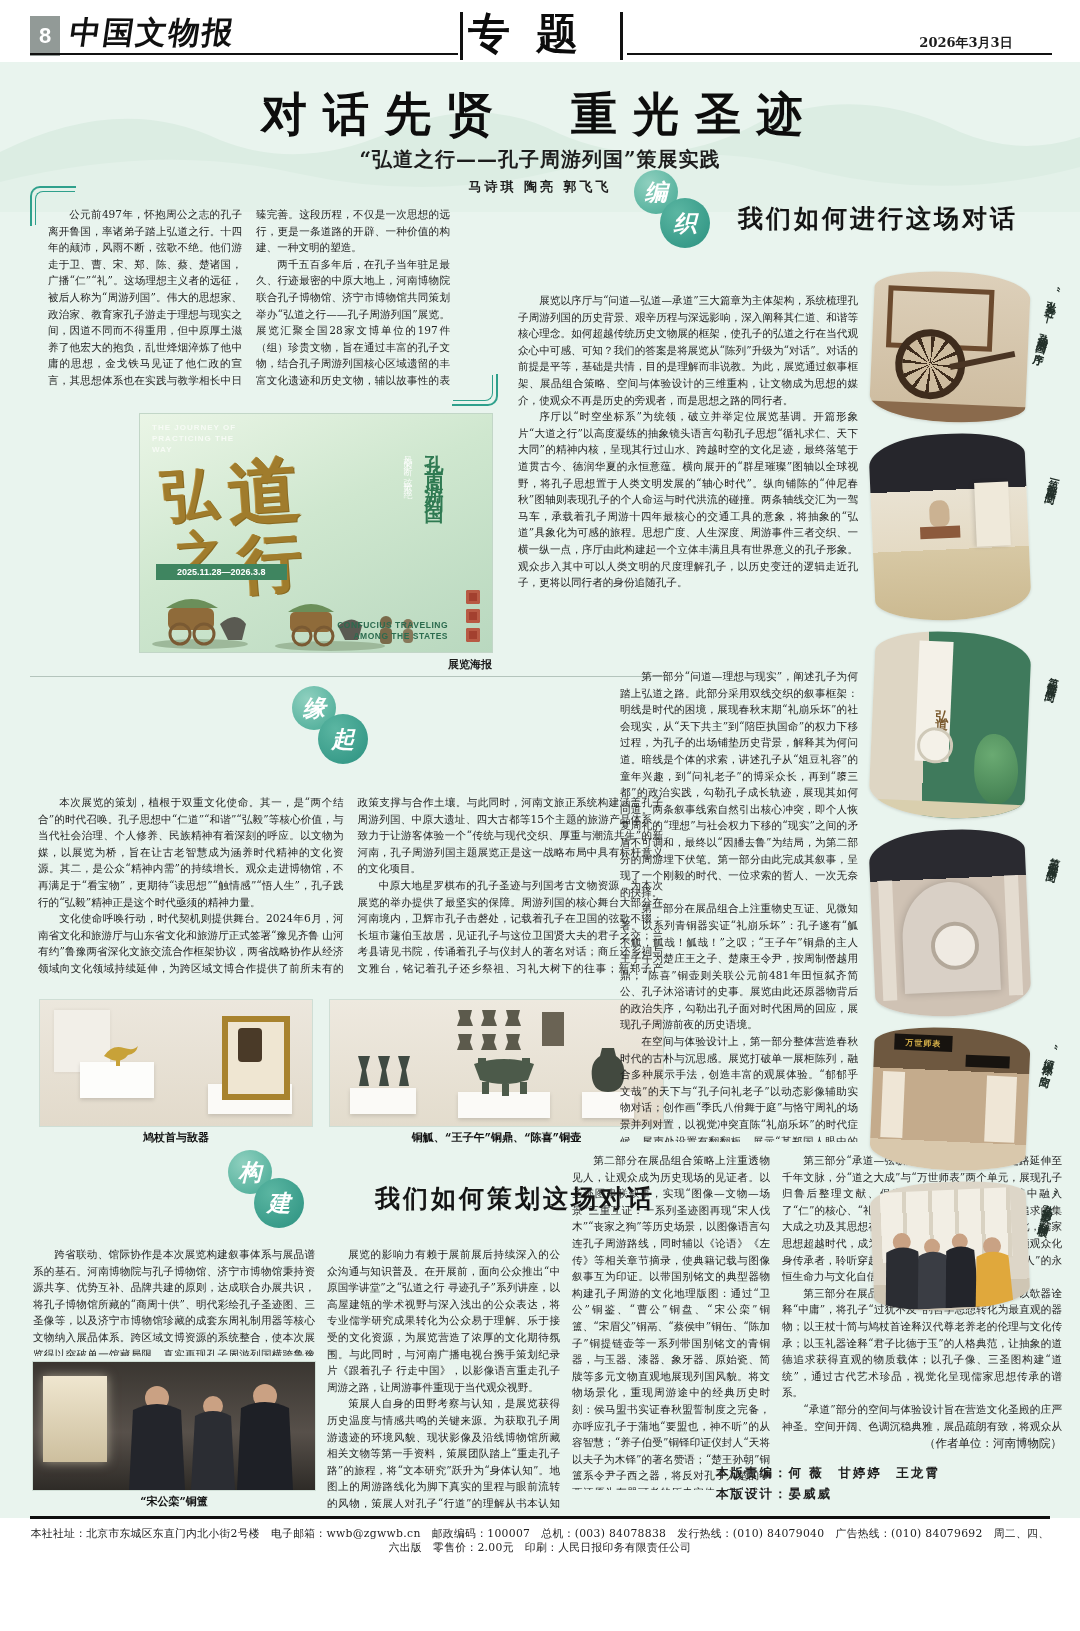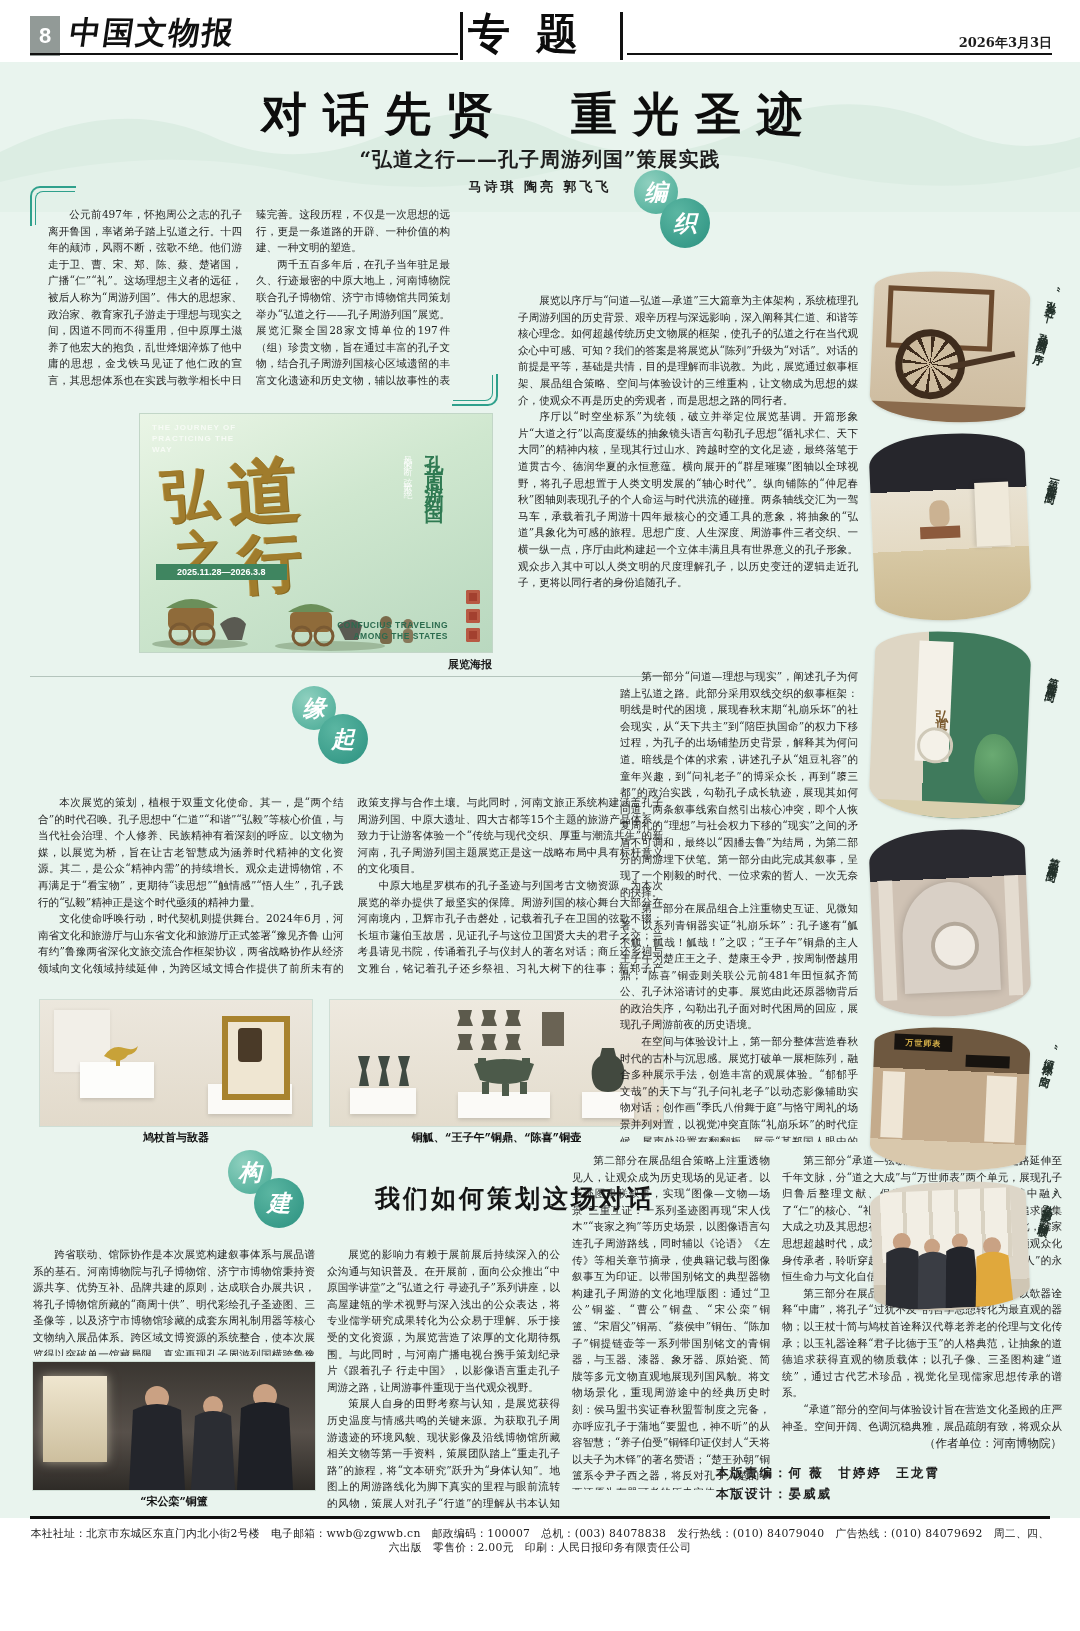--- a/index.html
+++ b/index.html
@@ -6,21 +6,21 @@
   #canvas{position:relative;width:1080px;height:1631px;background:#ffffff;overflow:hidden;
           font-family:"DejaVu Serif",serif;color:#1d1d1d;}
   .abs{position:absolute;}
   
   #pagenum{left:30px;top:16px;width:30px;height:40px;background:#929a97;color:#fff;
            font:bold 22px/40px "Liberation Sans",sans-serif;text-align:center;}
   #logo{left:70px;top:12px;font-weight:900;font-size:31px;transform:skewX(-8deg);letter-spacing:2px;color:#101010;}
   .mast-rule{top:53px;height:2px;background:#111;}
   .mast-bar{top:12px;width:3px;height:48px;background:#111;}
   #section-name{left:468px;top:6px;font-weight:900;font-size:42px;letter-spacing:26px;color:#0c0c0c;}
-  #issue-date{left:880px;top:34px;width:172px;text-align:right;font-weight:bold;font-size:13px;}
+  #issue-date{left:880px;top:34px;width:172px;text-align:center;font-weight:bold;font-size:13px;}
   
   #mint{left:0;top:62px;width:1080px;height:1456px;background:#e9f4ee;}
   #mountains{left:0;top:62px;}
   
   #headline{left:0;top:84px;width:1080px;text-align:center;font-weight:900;font-size:46px;
             letter-spacing:16px;color:#0d0d0d;}
   #subhead{left:0;top:146px;width:1080px;text-align:center;font-weight:900;font-size:20px;letter-spacing:1px;}
   #authors{left:0;top:178px;width:1080px;text-align:center;font-weight:bold;font-size:13px;letter-spacing:3px;}
   
   .bodytext{font-size:10.6px;line-height:16.6px;text-align:justify;color:#1f1f1f;overflow:hidden;}
@@ -234,20 +234,21 @@
   <div class="abs caption" style="left:33px;top:1494px;width:282px;">“宋公栾”铜簠</div>
   <div class="abs bodytext" style="left:327px;top:1246px;width:233px;height:262px;">
     <p>展览的影响力有赖于展前展后持续深入的公众沟通与知识普及。在开展前，面向公众推出“中原国学讲堂”之“弘道之行 寻迹孔子”系列讲座，以高屋建瓴的学术视野与深入浅出的公众表达，将专业儒学研究成果转化为公众易于理解、乐于接受的文化资源，为展览营造了浓厚的文化期待氛围。与此同时，与河南广播电视台携手策划纪录片《跟着孔子 行走中国》，以影像语言重走孔子周游之路，让周游事件重现于当代观众视野。</p>
     <p>策展人自身的田野考察与认知，是展览获得历史温度与情感共鸣的关键来源。为获取孔子周游遗迹的环境风貌、现状影像及沿线博物馆所藏相关文物等第一手资料，策展团队踏上“重走孔子路”的旅程，将“文本研究”跃升为“身体认知”。地图上的周游路线化为脚下真实的里程与眼前流转的风物，策展人对孔子“行道”的理解从书本认知升华为发自内心的敬意。行旅中积累的时空记忆与地域风貌，让展览拥有可感可触的历史温度。策展人先于观众完成与历史的对话，观众方能在展厅中与圣贤真诚相遇，让古老智慧与当代心灵跨越千年、彼此回响。</p>
   </div>
 
   <div class="abs badge" style="left:634px;top:170px;">
     <div class="c c1">编</div>
     <div class="c c2">织</div>
   </div>
+  <div class="abs sec-title" style="left:738px;top:202px;">我们如何进行这场对话</div>
   <div class="abs bodytext" style="left:518px;top:292px;width:340px;height:372px;">
     <p>展览以序厅与“问道—弘道—承道”三大篇章为主体架构，系统梳理孔子周游列国的历史背景、艰辛历程与深远影响，深入阐释其仁道、和谐等核心理念。如何超越传统历史文物展的框架，使孔子的弘道之行在当代观众心中可感、可知？我们的答案是将展览从“陈列”升级为“对话”。对话的前提是平等，基础是共情，目的是理解而非说教。为此，展览通过叙事框架、展品组合策略、空间与体验设计的三维重构，让文物成为思想的媒介，使观众不再是历史的旁观者，而是思想之路的同行者。</p>
     <p>序厅以“时空坐标系”为统领，破立并举定位展览基调。开篇形象片“大道之行”以高度凝练的抽象镜头语言勾勒孔子思想“循礼求仁、天下大同”的精神内核，呈现其行过山水、跨越时空的文化足迹，最终落笔于道贯古今、德润华夏的永恒意蕴。横向展开的“群星璀璨”图轴以全球视野，将孔子思想置于人类文明发展的“轴心时代”。纵向铺陈的“仲尼春秋”图轴则表现孔子的个人命运与时代洪流的碰撞。两条轴线交汇为一驾马车，承载着孔子周游十四年最核心的交通工具的意象，将抽象的“弘道”具象化为可感的旅程。思想广度、人生深度、周游事件三者交织、一横一纵一点，序厅由此构建起一个立体丰满且具有世界意义的孔子形象。观众步入其中可以人类文明的尺度理解孔子，以历史变迁的逻辑走近孔子，更将以同行者的身份追随孔子。</p>
   </div>
   <div class="abs bodytext" style="left:620px;top:668px;width:238px;height:474px;">
     <p>第一部分“问道—理想与现实”，阐述孔子为何踏上弘道之路。此部分采用双线交织的叙事框架：明线是时代的困境，展现春秋末期“礼崩乐坏”的社会现实，从“天下共主”到“陪臣执国命”的权力下移过程，为孔子的出场铺垫历史背景，解释其为何问道。暗线是个体的求索，讲述孔子从“俎豆礼容”的童年兴趣，到“问礼老子”的博采众长，再到“隳三都”的政治实践，勾勒孔子成长轨迹，展现其如何问道。两条叙事线索自然引出核心冲突，即个人恢复周礼的“理想”与社会权力下移的“现实”之间的矛盾不可调和，最终以“因膰去鲁”为结局，为第二部分的周游埋下伏笔。第一部分由此完成其叙事，呈现了一个刚毅的时代、一位求索的哲人、一次无奈的抉择。</p>
     <p>第一部分在展品组合上注重物史互证、见微知著。以系列青铜器实证“礼崩乐坏”：孔子遂有“觚不觚，觚哉！觚哉！”之叹；“王子午”铜鼎的主人王子午为楚庄王之子、楚康王令尹，按周制僭越用鼎；“陈喜”铜壶则关联公元前481年田恒弑齐简公、孔子沐浴请讨的史事。展览由此还原器物背后的政治失序，勾勒出孔子面对时代困局的回应，展现孔子周游前夜的历史语境。</p>
     <p>在空间与体验设计上，第一部分整体营造春秋时代的古朴与沉思感。展览打破单一展柜陈列，融合多种展示手法，创造丰富的观展体验。“郁郁乎文哉”的天下与“孔子问礼老子”以动态影像辅助实物对话；创作画“季氏八佾舞于庭”与恪守周礼的场景并列对置，以视觉冲突直陈“礼崩乐坏”的时代症候。尾声处设置有翻翻板，展示“某郑国人眼中的孔子？”“汉代人眼中的孔子？”并留下“你眼中的孔子？”。展览不试图给出关于孔子的“标准答案”，而是通过多视角的叙事编排与留白式的空间设计邀请观众共同思考。</p>
 
   </div>

